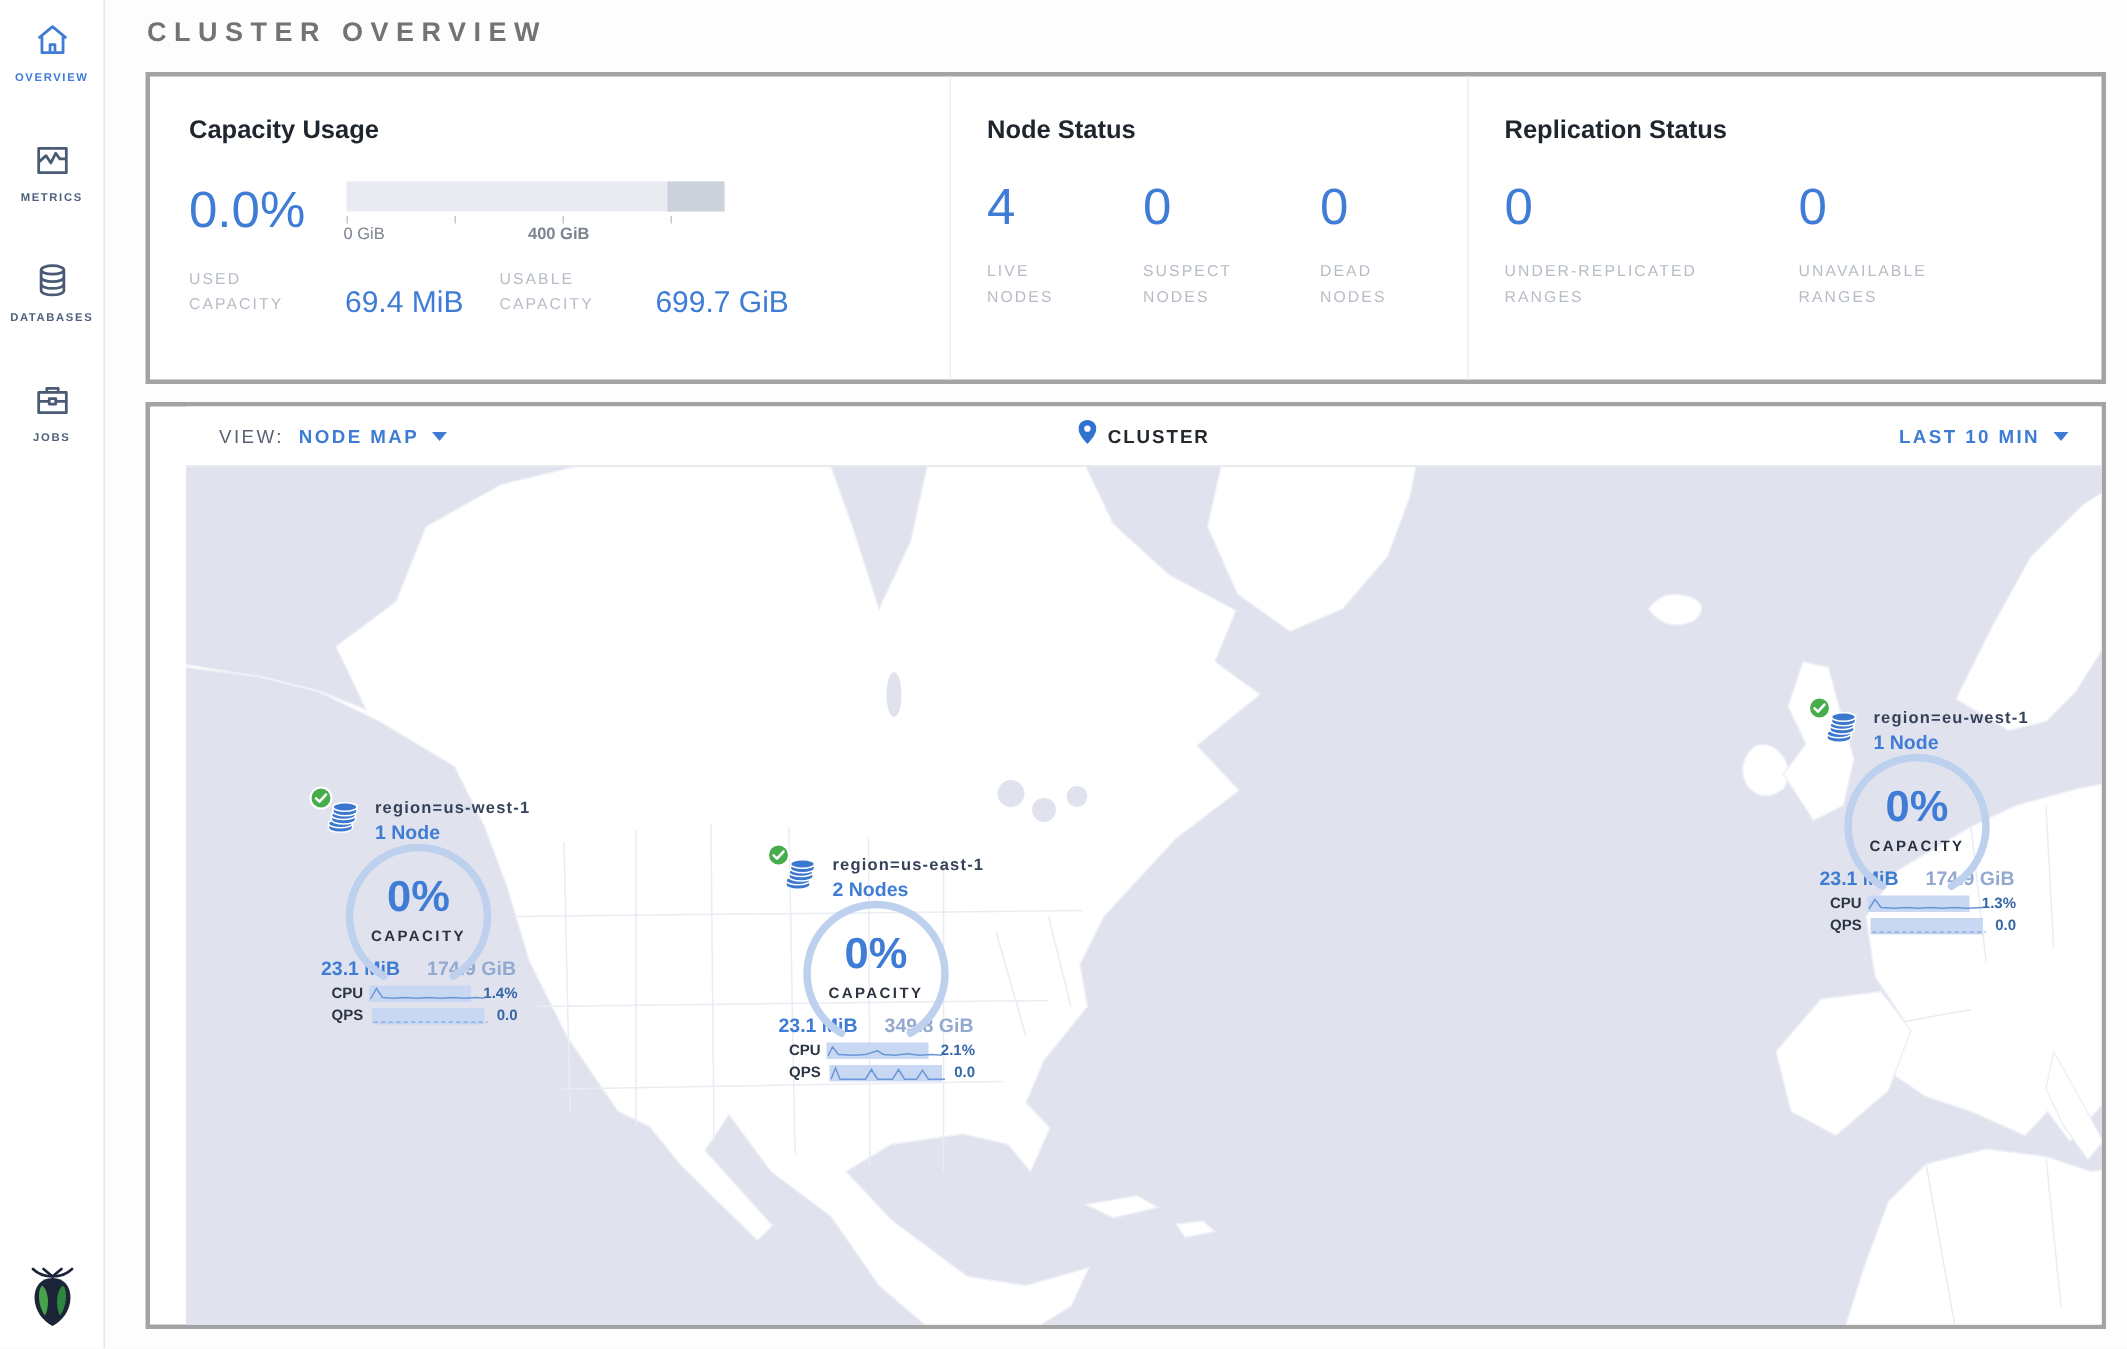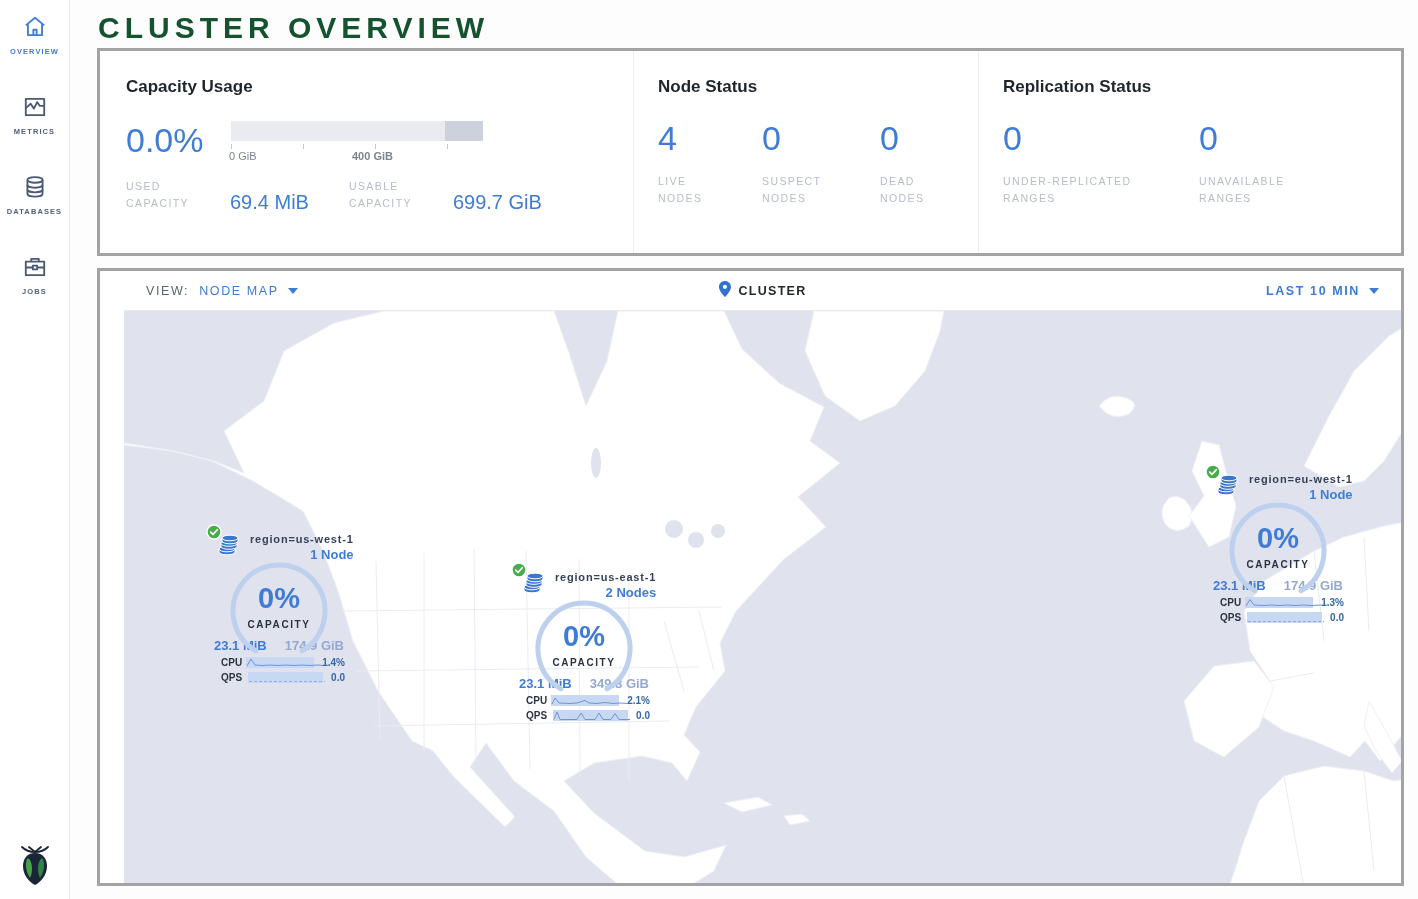--- a/index.html
+++ b/index.html
@@ -12,21 +12,21 @@
              display:flex; flex-direction:column; align-items:center; flex-shrink:0; position:relative; }
   .nav-item { width:100%; padding:13px 0 10px; display:flex; flex-direction:column; align-items:center;
               cursor:pointer; margin-bottom:14px; }
   .nav-item .icon { width:28px; height:28px; display:flex; align-items:center; justify-content:center; }
   .nav-label { margin-top:6px; font-size:7.5px; font-weight:bold; letter-spacing:1.1px; color:#50617c; }
   .nav-item.active .nav-label { color:#3f7cd6; }
   .sidebar-logo { position:absolute; bottom:8px; left:50%; transform:translateX(-50%); cursor:pointer; }
 
   
   .main { flex:1; padding:0 14px 0 27px; background:#fdfdfe; }
-  h1.page-title { font-size:30px; font-weight:bold; letter-spacing:5px; color:#14532d; padding:11px 0 0 1px; height:48px; }
+  h1.page-title { font-size:18px; font-weight:bold; letter-spacing:5px; color:#737373; padding:11px 0 0 1px; height:48px; }
 
   .card { background:#fff; border:3px solid #a3a3a3; }
 
   
   .stats-card { height:208px; display:flex; }
   .stat-section { padding:26px 26px 20px; }
   .stat-section h3 { font-size:17px; font-weight:600; color:#1f252d; margin-bottom:24px; }
   .sec-capacity { width:533px; }
   .sec-nodes { width:345px; border-left:1px solid #edeef2; padding-left:24px; }
   .sec-repl  { flex:1; border-left:1px solid #edeef2; padding-left:24px; }
@@ -35,53 +35,53 @@
   .cap-pct { font-size:34px; color:#3f7cd6; width:105px; line-height:1; padding-top:2px; }
   .cap-bar-wrap { position:relative; width:252px; }
   .cap-bar { width:252px; height:20px; background:#e9ebf1; position:relative; }
   .cap-bar-end { position:absolute; right:0; top:0; width:38px; height:20px; background:#cdd1db; }
   .cap-ticks { position:relative; height:9px; }
   .cap-ticks i { position:absolute; top:3px; width:1px; height:5px; background:#c2c7d1; }
   .cap-tick-labels { position:relative; height:14px; font-size:11px; color:#7c8490; }
   .cap-tick-labels span { position:absolute; top:0; }
   .cap-bottom { display:flex; margin-top:14px; }
   .cap-group { display:flex; align-items:flex-end; }
-  .cap-group + .cap-group { margin-left:40px; }
+  .cap-group + .cap-group { margin-left:24px; }
   .small-label { font-size:10.5px; letter-spacing:1.4px; color:#b6bcc6; line-height:1.6;
                  text-transform:uppercase; display:block; }
   .cap-group .small-label { width:92px; }
   .cap-value { font-size:20px; color:#3f7cd6; margin-left:12px; position:relative; top:2px; white-space:nowrap; }
 
   .stat-tiles { display:flex; }
   .stat-tile { margin-right:32px; min-width:72px; }
   .stat-tile:last-child { margin-right:0; }
   .stat-big { font-size:34px; color:#3f7cd6; line-height:1; }
   .stat-tile .small-label { margin-top:18px; max-width:118px; }
   .stat-tile .small-label.wide { max-width:152px; }
 
   
   .map-card { margin-top:12px; height:618px; display:flex; flex-direction:column;padding-left:24px; }
   .view-bar { height:40px; border-bottom:1px solid #e7e9ed; display:flex; align-items:center;
               padding:0 22px; position:relative; flex-shrink:0; background:#fff; }
   .view-left { display:flex; align-items:center; cursor:pointer; }
   .view-label { font-size:12.5px; letter-spacing:1.6px; color:#5a6370; }
-  .view-value { font-size:12.5px; letter-spacing:1.6px; color:#3e7cd3; margin-left:10px; font-weight:400; }
+  .view-value { font-size:12.5px; letter-spacing:1.6px; color:#3e7cd3; margin-left:10px; font-weight:700; }
   .caret { width:0; height:0; border-left:5px solid transparent; border-right:5px solid transparent;
            border-top:6px solid #3e7cd3; margin-left:9px; display:inline-block; }
   .view-center { position:absolute; left:50%; transform:translateX(-50%); display:flex; align-items:center; }
   .view-center .crumb { font-size:12.5px; font-weight:bold; letter-spacing:1.3px; color:#23282f; margin-left:8px; }
   .view-right { margin-left:auto; display:flex; align-items:center; cursor:pointer; }
   .time-range { font-size:12.5px; letter-spacing:1.6px; color:#3e7cd3; font-weight:600; }
 
   .map-area { position:relative; flex:1; overflow:hidden; background:#e0e3ed; }
   .map-area > svg.world { position:absolute; left:0; top:0; }
 
   
   .node-marker { position:absolute; width:132px; }
-  .marker-head { display:flex; align-items:flex-start; height:28px; margin-left:2px;text-align:right; }
+  .marker-head { display:flex; align-items:flex-start; height:28px; margin-left:2px; }
   .db-wrap { position:relative; width:28px; height:28px; flex-shrink:0; }
   .check-badge { position:absolute; left:-9px; top:-9px; }
   .marker-labels { margin-left:7px; white-space:nowrap; }
   .region-label { font-size:11px; font-weight:bold; letter-spacing:0.8px; color:#35425a; }
   .nodes-label { font-size:13px; color:#3f7cd6; font-weight:600; margin-top:2px; }
   .gauge { position:relative; width:104px; height:96px; margin:0 auto; margin-top:-2px; }
   .gauge-pct { position:absolute; width:100%; text-align:center; top:23px; font-size:29px; font-weight:bold; color:#3f7cd6; }
   .gauge-cap { position:absolute; width:100%; text-align:center; top:60px; font-size:10px; font-weight:bold;
                letter-spacing:1.6px; color:#2a3140; }
   .marker-range { display:flex; justify-content:space-between; margin-top:-17px; padding:0 1px; }

